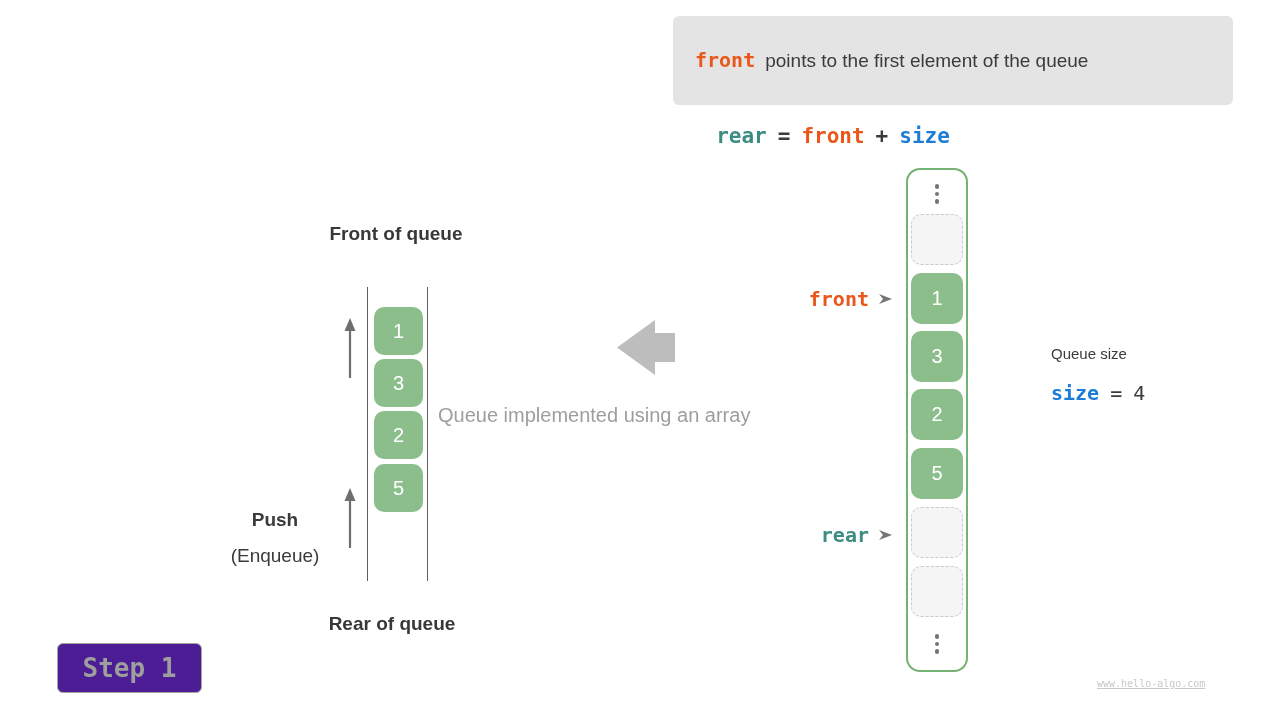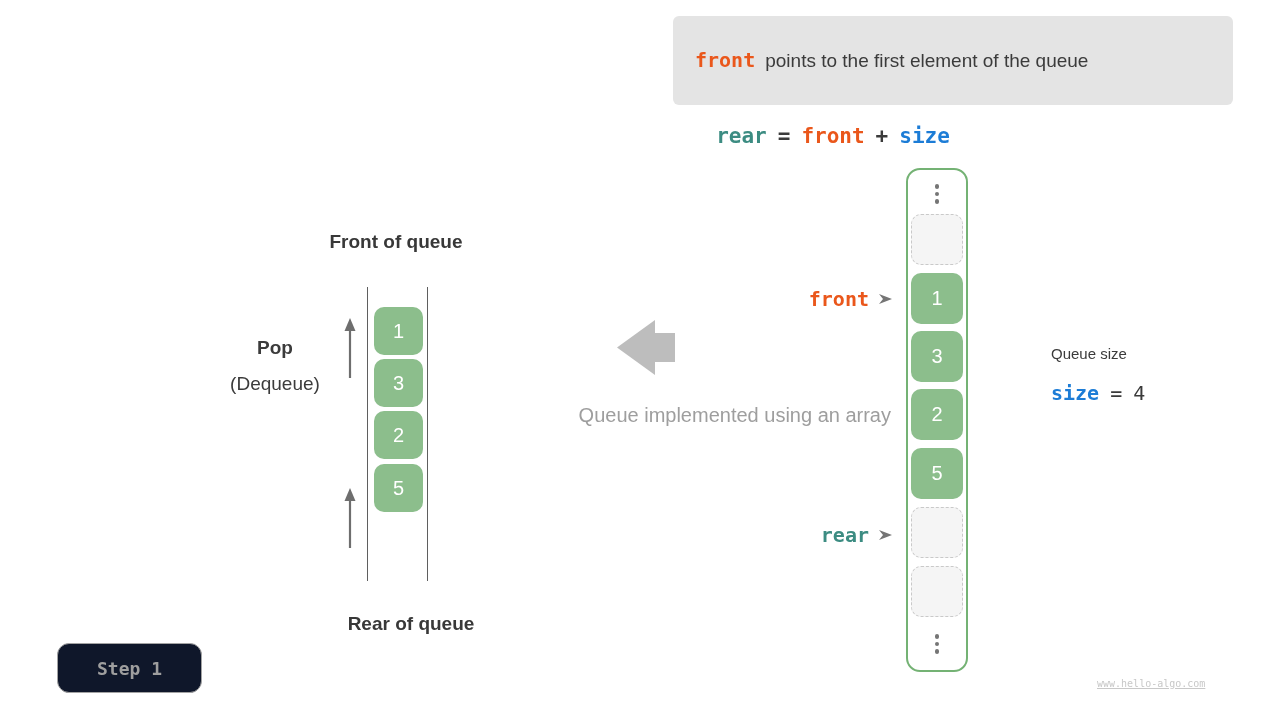--- a/index.html
+++ b/index.html
@@ -37,21 +37,21 @@
     position:absolute;left:353px;width:49px;height:48px;border-radius:10px;
     background:#8cbe8c;color:#fff;font-size:20px;font-weight:500;
     display:flex;align-items:center;justify-content:center;
   }
   .op-label{position:absolute;left:180px;width:148px;text-align:center;font-size:19px;line-height:24px;}
   .op-label .b{font-weight:bold;}
   .arrow-svg{position:absolute;}
 
   
   .caption{
-    position:absolute;left:450px;top:404px;width:420px;text-align:right;
+    position:absolute;left:417px;top:404px;width:420px;text-align:left;
     font-size:20px;color:#9e9e9e;
   }
 
   
   .acol{
     position:absolute;left:885px;top:168px;width:62px;height:504px;
     border:2px solid #74b274;border-radius:14px;background:#fff;box-sizing:border-box;
   }
   .acell{position:absolute;left:3px;width:52px;height:51px;border-radius:10px;box-sizing:border-box;}
   .acell.val{
@@ -69,23 +69,23 @@
   }
 
   
   .qsize-title{position:absolute;left:1030px;top:345px;font-size:15px;color:#3b3b3b;}
   .qsize-line{position:absolute;left:1030px;top:381px;font-size:20px;display:flex;gap:11px;align-items:center;}
   .qsize-line .dark{font-family:"DejaVu Sans Mono",monospace;color:#3b3b3b;}
 
   
   .step-box{
     position:absolute;left:36px;top:643px;width:145px;height:50px;
-    border:1.6px solid #a3a3a3;border-radius:12px;background:#0f172a;
+    border:1.6px solid #a3a3a3;border-radius:6px;background:#4c1d95;
     display:flex;align-items:center;justify-content:center;
-    font-size:18px;color:#9e9e9e;box-sizing:border-box;
+    font-size:26px;color:#9e9e9e;box-sizing:border-box;
   }
 
   .watermark{
     position:absolute;left:1076px;top:678px;
     font-family:"DejaVu Sans Mono",monospace;font-size:10px;color:#c8c8c8;text-decoration:underline;
   }
 </style>
 </head>
 <body>
 
@@ -98,52 +98,52 @@
   </div>
 
   <div class="formula">
     <span class="mono tok-teal">rear</span>
     <span class="op">=</span>
     <span class="mono tok-orange">front</span>
     <span class="op">+</span>
     <span class="mono tok-blue">size</span>
   </div>
 
-  <div class="q-label" style="left:255px;top:231px;">Front of queue</div>
+  <div class="q-label" style="left:255px;top:223px;">Front of queue</div>
   <div class="rail" style="left:346px;"></div>
   <div class="rail" style="left:406px;"></div>
 
   <div class="qcell" style="top:307px;">
       <span>1</span>
     </div>
   <div class="qcell" style="top:359px;">
       <span>3</span>
     </div>
   <div class="qcell" style="top:411px;">
       <span>2</span>
     </div>
   <div class="qcell" style="top:464px;">
       <span>5</span>
     </div>
 
   <svg class="arrow-svg" style="left:320px;top:318px;" width="18" height="62">
     <line x1="9" y1="60" x2="9" y2="10" stroke="#6e6e6e" stroke-width="2.2"></line>
     <polygon points="9,0 3.5,13 14.5,13" fill="#6e6e6e"></polygon>
   </svg>
-  <div class="op-label" style="top:336px;">
-    <div class="b">Pop</div>
-    <div style="margin-top:12px;">(Dequeue)</div>
-  </div>
 
   <svg class="arrow-svg" style="left:320px;top:488px;" width="18" height="62">
     <line x1="9" y1="60" x2="9" y2="10" stroke="#6e6e6e" stroke-width="2.2"></line>
     <polygon points="9,0 3.5,13 14.5,13" fill="#6e6e6e"></polygon>
   </svg>
-
-  <div class="q-label" style="left:270px;top:613px;">Rear of queue</div>
+  <div class="op-label" style="top:508px;">
+    <div class="b">Push</div>
+    <div style="margin-top:12px;">(Enqueue)</div>
+  </div>
+
+  <div class="q-label" style="left:251px;top:613px;">Rear of queue</div>
 
   <svg class="arrow-svg" style="left:596px;top:320px;" width="58" height="55">
     <polygon points="0,27.5 38,0 38,13 58,13 58,42 38,42 38,55" fill="#bdbdbd"></polygon>
   </svg>
   <div class="caption">Queue implemented using an array</div>
 
   <div class="acol">
     <div class="vdots" style="top:14px;">
         <i></i>
         <i></i>

